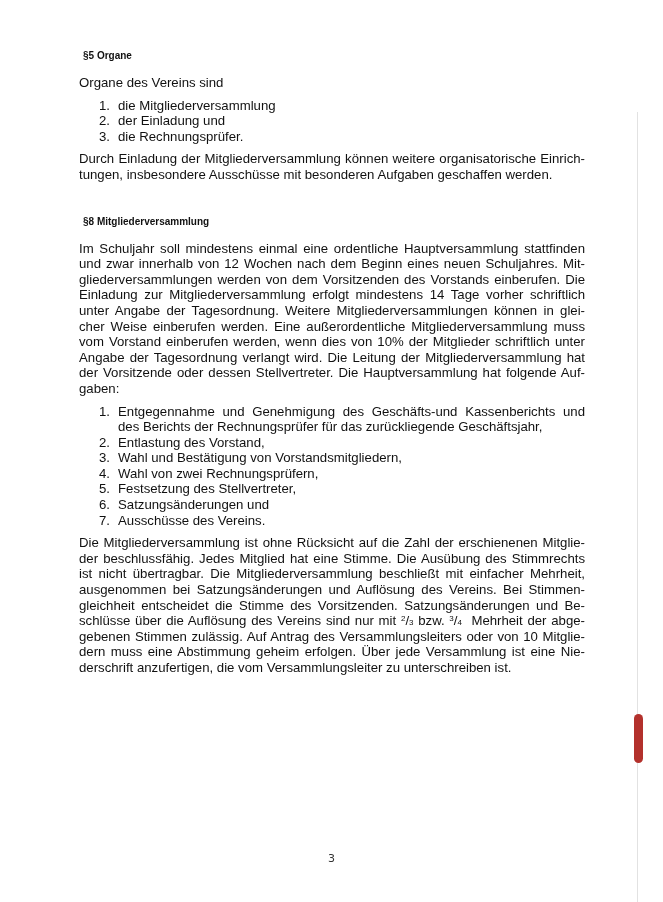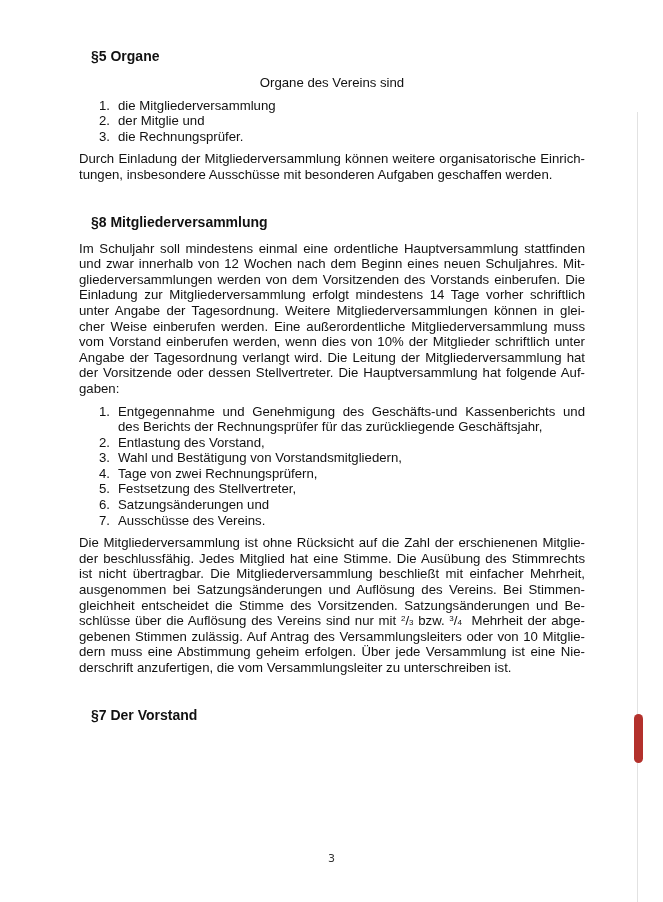--- a/index.html
+++ b/index.html
@@ -18,30 +18,30 @@
     .page {
       position: absolute;
       left: 79px;
       top: 48px;
       width: 506px;
       font-size: 13.2px;
       line-height: 15.6px;
     }
     .heading {
       font-weight: bold;
-      font-size: 14px;
-      margin: 0 0 11px 12px;
+      font-size: 10px;
+      margin: 0 0 11px 4px;
       line-height: 16px;
     }
     .para {
       margin: 0 0 7px 0;
       text-align: justify;
       hyphens: manual;
     }
-    .para.left { text-align: center; }
+    .para.left { text-align: left; }
     ol.list {
       margin: 0 0 7px 0;
       padding: 0;
       list-style: none;
     }
     ol.list li {
       position: relative;
       padding-left: 39px;
       text-align: justify;
     }
@@ -90,43 +90,42 @@
 <div class="vline"></div>
 <div class="scroll-thumb"></div>
 
 <div class="page">
 
   <section>
     <h2 class="heading">§5 Organe</h2>
     <p class="para left">Organe des Vereins sind</p>
     <ol class="list">
       <li><span class="num">1.</span><span>die Mitgliederversammlung</span></li>
-      <li><span class="num">2.</span><span>der Mitglie und</span></li>
+      <li><span class="num">2.</span><span>der Einladung und</span></li>
       <li><span class="num">3.</span><span>die Rechnungsprüfer.</span></li>
     </ol>
     <p class="para">Durch Einladung der Mitgliederversammlung können weitere organisatorische Einrich­tungen, insbesondere Ausschüsse mit besonderen Aufgaben geschaffen werden.</p>
   </section>
 
   <div class="section-gap"></div>
 
   <section>
     <h2 class="heading">§8 Mitgliederversammlung</h2>
     <p class="para">Im Schuljahr soll mindestens einmal eine ordentliche Hauptversammlung stattfinden und zwar innerhalb von 12 Wochen nach dem Beginn eines neuen Schuljahres. Mit­gliederversammlungen werden von dem Vorsitzenden des Vorstands einberufen. Die Einladung zur Mitgliederversammlung erfolgt mindestens 14 Tage vorher schriftlich unter Angabe der Tagesordnung. Weitere Mitgliederversammlungen können in glei­cher Weise einberufen werden. Eine außerordentliche Mitgliederversammlung muss vom Vorstand einberufen werden, wenn dies von 10% der Mitglieder schriftlich unter Angabe der Tagesordnung verlangt wird. Die Leitung der Mitgliederversammlung hat der Vorsitzende oder dessen Stellvertreter. Die Hauptversammlung hat folgende Auf­gaben:</p>
     <ol class="list">
       <li><span class="num">1.</span><span>Entgegennahme und Genehmigung des Geschäfts-und Kassenberichts und des Berichts der Rechnungsprüfer für das zurückliegende Geschäftsjahr,</span></li>
       <li><span class="num">2.</span><span>Entlastung des Vorstand,</span></li>
       <li><span class="num">3.</span><span>Wahl und Bestätigung von Vorstandsmitgliedern,</span></li>
-      <li><span class="num">4.</span><span>Tage von zwei Rechnungsprüfern,</span></li>
+      <li><span class="num">4.</span><span>Wahl von zwei Rechnungsprüfern,</span></li>
       <li><span class="num">5.</span><span>Festsetzung des Stellvertreter,</span></li>
       <li><span class="num">6.</span><span>Satzungsänderungen und</span></li>
       <li><span class="num">7.</span><span>Ausschüsse des Vereins.</span></li>
     </ol>
     <p class="para"><span>Die Mitgliederversammlung ist ohne Rücksicht auf die Zahl der erschienenen Mitglie­der beschlussfähig. Jedes Mitglied hat eine Stimme. Die Ausübung des Stimmrechts ist nicht übertragbar. Die Mitgliederversammlung beschließt mit einfacher Mehrheit, ausgenommen bei Satzungsänderungen und Auflösung des Vereins. Bei Stimmen­gleichheit entscheidet die Stimme des Vorsitzenden. Satzungsänderungen und Be­schlüsse über die Auflösung des Vereins sind nur mit </span><span class="frac"><sup>2</sup>/<sub>3</sub></span><span> bzw. </span><span class="frac"><sup>3</sup>/<sub>4</sub></span><span style="white-space:pre-wrap">  Mehrheit der abge­gebenen Stimmen zulässig. Auf Antrag des Versammlungsleiters oder von 10 Mitglie­dern muss eine Abstimmung geheim erfolgen. Über jede Versammlung ist eine Nie­derschrift anzufertigen, die vom Versammlungsleiter zu unterschreiben ist.</span></p>
   </section>
 
   <div class="section-gap"></div>
 
   <section>
-    <h2 class="heading">§7 Der Vorstand</h2>
   </section>
 </div>
 
 <div class="page-number">3</div>
 
 </body></html>

